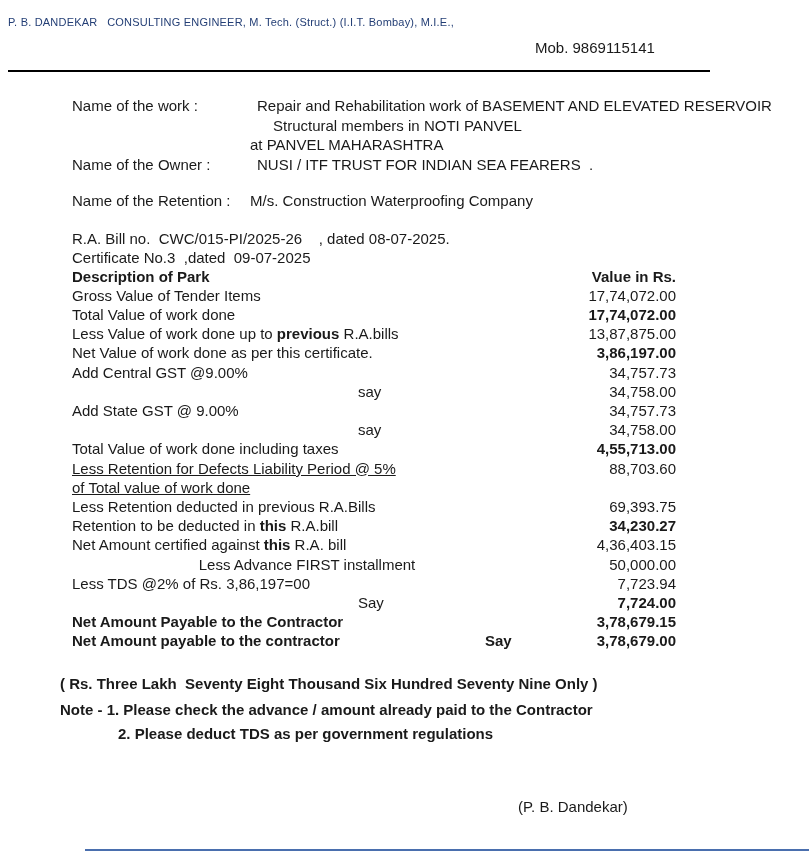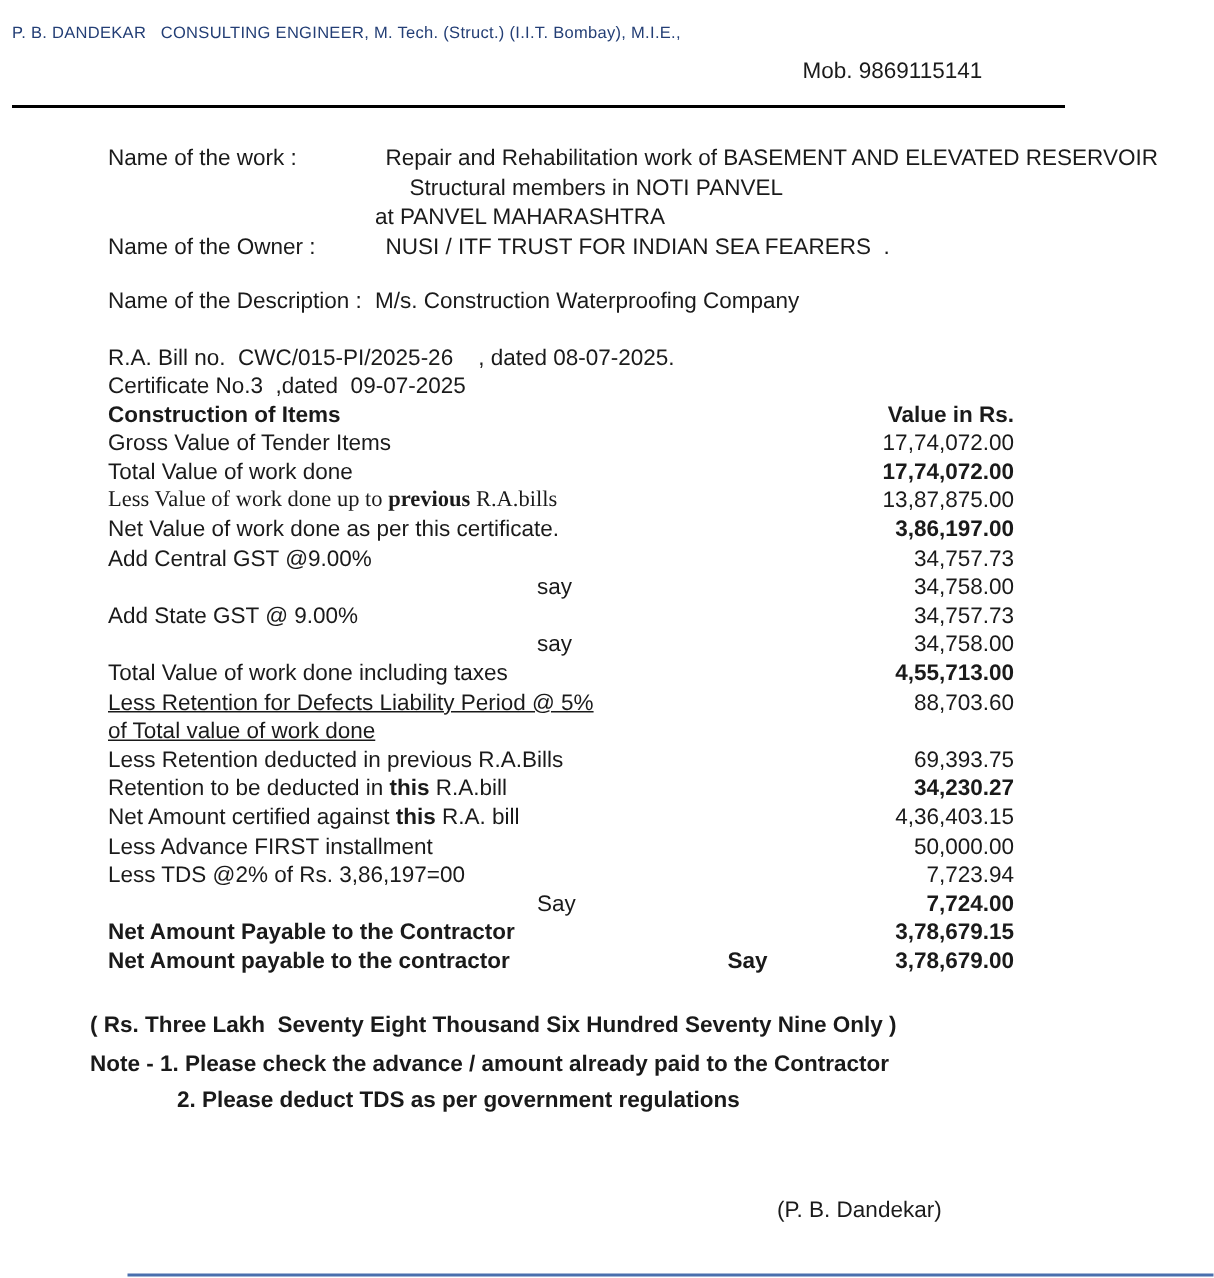--- a/index.html
+++ b/index.html
@@ -73,46 +73,46 @@
         <div class="wl0" data-bind="meta.work_lines.0">Repair and Rehabilitation work of BASEMENT AND ELEVATED RESERVOIR</div>
         <div class="wl1" data-bind="meta.work_lines.1">Structural members in NOTI PANVEL</div>
         <div class="wl2" data-bind="meta.work_lines.2">at PANVEL MAHARASHTRA</div>
       </div>
     </div>
     <div class="meta-row owner-row">
       <div class="mlabel" data-bind="meta.owner_label">Name of the Owner :</div>
       <div class="mvalue wl0" data-bind="meta.owner_value">NUSI / ITF TRUST FOR INDIAN SEA FEARERS  .</div>
     </div>
     <div class="meta-row contractor-row">
-      <div class="mlabel" data-bind="meta.contractor_label">Name of the Description :</div>
+      <div class="mlabel" data-bind="meta.contractor_label">Name of the Retention :</div>
       <div class="mvalue" data-bind="meta.contractor_value">M/s. Construction Waterproofing Company</div>
     </div>
   </div>
 
   <div class="billrefs">
     <div data-bind="bill.ra_bill_line">R.A. Bill no.  CWC/015-PI/2025-26    , dated 08-07-2025.</div>
     <div data-bind="bill.certificate_line">Certificate No.3  ,dated  09-07-2025</div>
   </div>
 
   <div class="items">
     <div class="trow">
-      <div class="tlbl b" data-bind="table.header.description">Construction of Items</div>
+      <div class="tlbl b" data-bind="table.header.description">Description of Park</div>
       <div class="tval b" data-bind="table.header.value">Value in Rs.</div>
     </div>
     <div id="items-rows">
         <div class="trow">
           <div class="tlbl" style="white-space: pre-wrap;"><span>Gross Value of Tender Items</span></div>
           <div class="tval">17,74,072.00</div>
         </div>
         <div class="trow">
           <div class="tlbl" style="white-space: pre-wrap;"><span>Total Value of work done</span></div>
           <div class="tval b">17,74,072.00</div>
         </div>
         <div class="trow">
-          <div class="tlbl" style="white-space: pre-wrap; font-family: Liberation Serif, serif;"><span>Less Value of work done up to </span><span class="b">previous</span><span> R.A.bills</span></div>
+          <div class="tlbl" style="white-space: pre-wrap;"><span>Less Value of work done up to </span><span class="b">previous</span><span> R.A.bills</span></div>
           <div class="tval">13,87,875.00</div>
         </div>
         <div class="trow">
           <div class="tlbl" style="white-space: pre-wrap;"><span>Net Value of work done as per this certificate.</span></div>
           <div class="tval b">3,86,197.00</div>
         </div>
         <div class="trow">
           <div class="tlbl" style="white-space: pre-wrap;"><span>Add Central GST @9.00%</span></div>
           <div class="tval">34,757.73</div>
         </div>
@@ -144,21 +144,21 @@
         </div>
         <div class="trow">
           <div class="tlbl" style="white-space: pre-wrap;"><span>Retention to be deducted in </span><span class="b">this</span><span> R.A.bill</span></div>
           <div class="tval b">34,230.27</div>
         </div>
         <div class="trow">
           <div class="tlbl" style="white-space: pre-wrap;"><span>Net Amount certified against </span><span class="b">this</span><span> R.A. bill</span></div>
           <div class="tval">4,36,403.15</div>
         </div>
         <div class="trow">
-          <div class="tlbl" style="white-space: pre-wrap;"><span>Less Advance FIRST installment</span></div>
+          <div class="tlbl" style="white-space: pre-wrap; text-align: center;"><span>Less Advance FIRST installment</span></div>
           <div class="tval">50,000.00</div>
         </div>
         <div class="trow">
           <div class="tlbl" style="white-space: pre-wrap;"><span>Less TDS @2% of Rs. 3,86,197=00</span></div>
           <div class="tval">7,723.94</div>
         </div>
         <div class="trow">
           <div class="tlbl" style="white-space: pre-wrap;"></div>
           <div class="tsay posa">Say</div>
           <div class="tval b">7,724.00</div>

